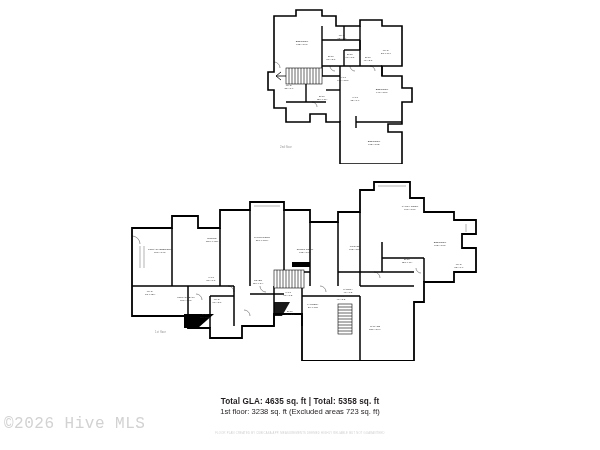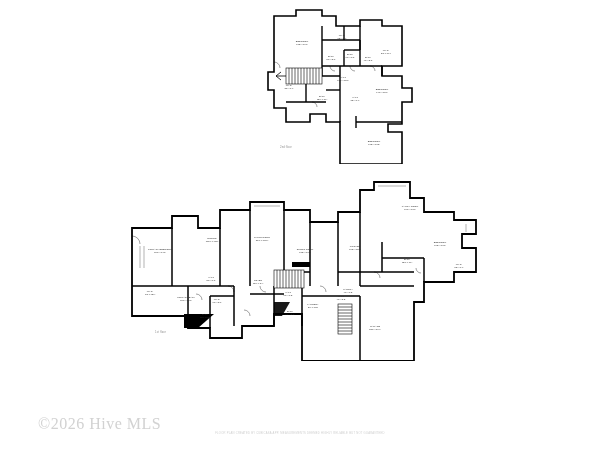--- a/index.html
+++ b/index.html
@@ -20,22 +20,22 @@
   #summary .line1{font-size:8.2px;font-weight:bold;letter-spacing:.1px;line-height:11px;}
   #summary .line2{font-size:7.6px;line-height:10px;}
   #summary .line3{font-size:7.6px;line-height:10px;}
   #disclaimer{
     position:absolute;left:0;top:432px;width:600px;text-align:center;
     font-size:2.7px;letter-spacing:.25px;color:#cfcfcf;
     transform:scaleY(1.15);
   }
   #watermark{
     position:absolute;left:4px;top:415px;
-    font-family:Liberation Serif, serif;
-    font-size:16px;color:#d2d2d2;letter-spacing:.5px;white-space:nowrap;margin-left:34px;
+    font-family:Liberation Mono, monospace;
+    font-size:16px;color:#d2d2d2;letter-spacing:.5px;white-space:nowrap;
   }
   .floor-caption{
     position:absolute;font-size:2.6px;color:#8a8a8a;letter-spacing:.2px;
   }
   
 </style>
 </head>
 <body>
 
 <div id="canvas">
@@ -206,18 +206,20 @@
         <text x="316" y="67" text-anchor="middle" font-size="2.4" fill="#2b2b2b"><tspan x="316">BEDROOM</tspan><tspan x="316" dy="3" font-size="2.1">16'2" x 13'1"</tspan></text>
         <text x="335" y="89" text-anchor="middle" font-size="2.4" fill="#2b2b2b"><tspan x="335">W.I.C.</tspan><tspan x="335" dy="3" font-size="2.1">5'2" x 6'4"</tspan></text>
         <text x="251" y="151" text-anchor="middle" font-size="2.4" fill="#2b2b2b"><tspan x="251">GARAGE</tspan><tspan x="251" dy="3" font-size="2.1">22'1" x 30'4"</tspan></text>
       </g>
   </svg>
 
   <div class="floor-caption" style="left:280px;top:146px;">2nd floor</div>
   <div class="floor-caption" style="left:155px;top:331px;">1st floor</div>
 
   <div id="summary">
+    <div class="line1">Total GLA: 4635 sq. ft | Total: 5358 sq. ft</div>
+    <div class="line2">1st floor: 3238 sq. ft (Excluded areas 723 sq. ft)</div>
   </div>
 
   <div id="disclaimer">FLOOR PLAN CREATED BY CUBICASA APP. MEASUREMENTS DEEMED HIGHLY RELIABLE BUT NOT GUARANTEED</div>
 
   <div id="watermark">©2026 Hive MLS</div>
 </div>
 
 </body></html>

